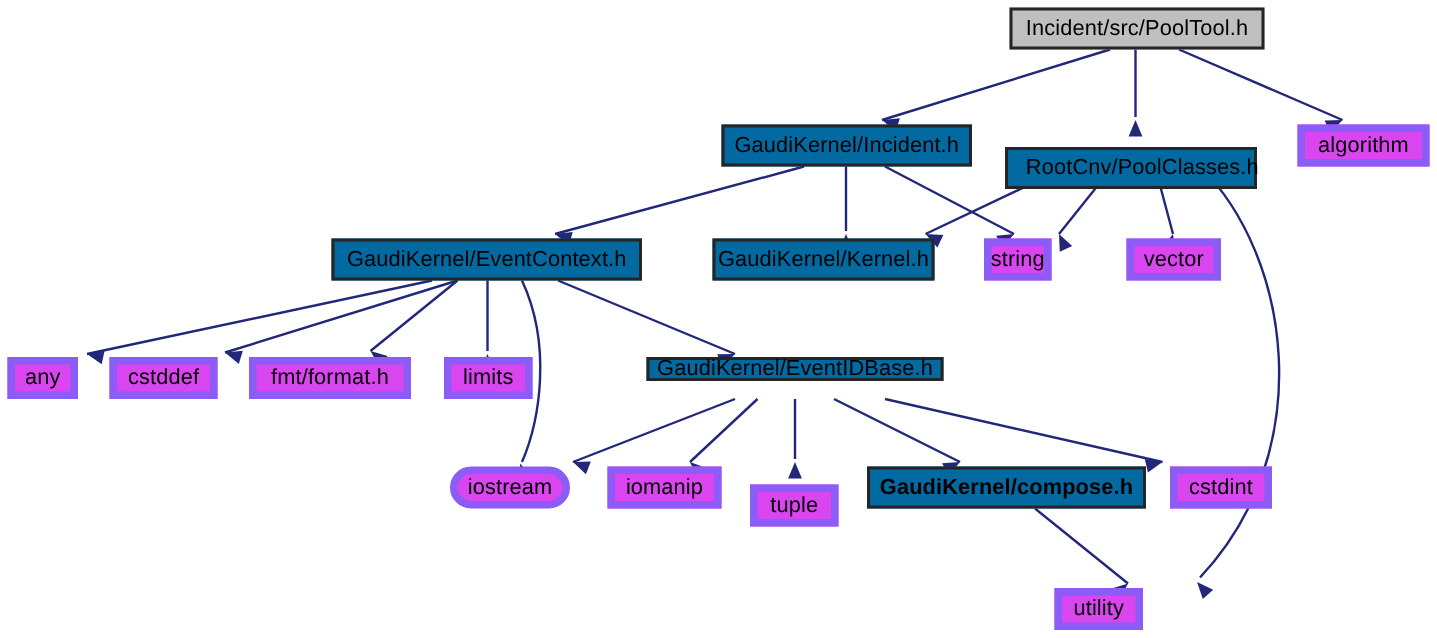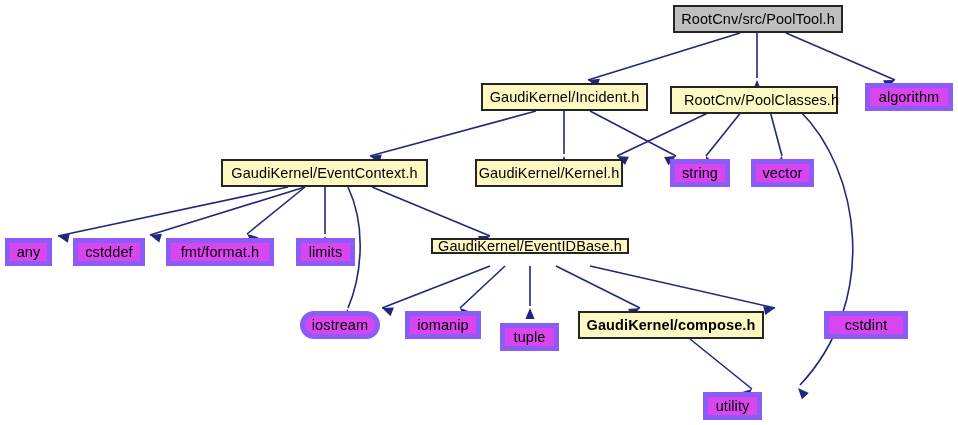--- a/index.html
+++ b/index.html
@@ -36,21 +36,21 @@
     z-index: 5;
   }
   
   .node.ext {
     border: 5px solid #8b5cf6;
     background: #d946ef;
   }
   
   .node.proj {
     border: 2px solid #252525;
-    background: #fef9c3;
+    background: #0369a1;
   }
   
   .node.root {
     border: 2px solid #252525;
     background: #bfbfbf;
   }
 </style>
 </head>
 <body>
 
@@ -94,32 +94,32 @@
       <polygon points="460.0,308.0 471.2,312.1 464.9,318.9" fill="#22277a"></polygon>
       <path d="M 530,266 L 530,306" fill="none" stroke="#22277a" stroke-width="1.6"></path>
       <polygon points="530.0,308.0 534.6,319.0 525.4,319.0" fill="#22277a"></polygon>
       <path d="M 556,266 L 640,308" fill="none" stroke="#22277a" stroke-width="1.6"></path>
       <polygon points="640.0,308.0 632.3,317.1 628.1,308.9" fill="#22277a"></polygon>
       <path d="M 590,266 L 775,308" fill="none" stroke="#22277a" stroke-width="1.6"></path>
       <polygon points="775.0,308.0 765.3,315.0 763.2,306.0" fill="#22277a"></polygon>
       <path d="M 690,339 L 752,389" fill="none" stroke="#22277a" stroke-width="1.6"></path>
       <polygon points="752.0,389.0 746.5,399.6 740.6,392.5" fill="#22277a"></polygon>
     </svg>
-<div class="node root" style="left: 673px; top: 5px; width: 170px; height: 28px;">RootCnv/src/PoolTool.h</div>
+<div class="node root" style="left: 673px; top: 5px; width: 170px; height: 28px;">Incident/src/PoolTool.h</div>
     <div class="node proj" style="left: 481px; top: 83px; width: 167px; height: 28px;">GaudiKernel/Incident.h</div>
-    <div class="node proj" style="left: 670px; top: 86px; width: 168px; height: 28px; padding-left: 15px;">RootCnv/PoolClasses.h</div>
+    <div class="node proj" style="left: 670px; top: 98px; width: 168px; height: 28px; padding-left: 15px;">RootCnv/PoolClasses.h</div>
     <div class="node ext" style="left: 865px; top: 83px; width: 88px; height: 28px;">algorithm</div>
     <div class="node proj" style="left: 221px; top: 159px; width: 207px; height: 28px;">GaudiKernel/EventContext.h</div>
     <div class="node proj" style="left: 475px; top: 159px; width: 148px; height: 28px;">GaudiKernel/Kernel.h</div>
-    <div class="node ext" style="left: 670px; top: 159px; width: 60px; height: 28px;">string</div>
+    <div class="node ext" style="left: 656px; top: 159px; width: 45px; height: 28px;">string</div>
     <div class="node ext" style="left: 751px; top: 159px; width: 63px; height: 28px;">vector</div>
     <div class="node ext" style="left: 5px; top: 238px; width: 47px; height: 28px; text-align: right;">any</div>
     <div class="node ext" style="left: 73px; top: 238px; width: 72px; height: 28px;">cstddef</div>
     <div class="node ext" style="left: 166px; top: 238px; width: 108px; height: 28px;">fmt/format.h</div>
     <div class="node ext" style="left: 296px; top: 238px; width: 59px; height: 28px;">limits</div>
     <div class="node proj" style="left: 431px; top: 238px; width: 198px; height: 16px;">GaudiKernel/EventIDBase.h</div>
     <div class="node ext" style="left: 300px; top: 311px; width: 80px; height: 28px; border-radius: 14px;">iostream</div>
     <div class="node ext" style="left: 405px; top: 311px; width: 76px; height: 28px;">iomanip</div>
     <div class="node ext" style="left: 500px; top: 323px; width: 59px; height: 28px;">tuple</div>
     <div class="node proj" style="left: 578px; top: 311px; width: 186px; height: 28px; font-weight: bold;">GaudiKernel/compose.h</div>
-    <div class="node ext" style="left: 780px; top: 311px; width: 84px; height: 28px; margin-left: 44px;">cstdint</div>
+    <div class="node ext" style="left: 780px; top: 311px; width: 68px; height: 28px;">cstdint</div>
     <div class="node ext" style="left: 703px; top: 392px; width: 59px; height: 28px;">utility</div>
   </div>
 
 </body></html>

